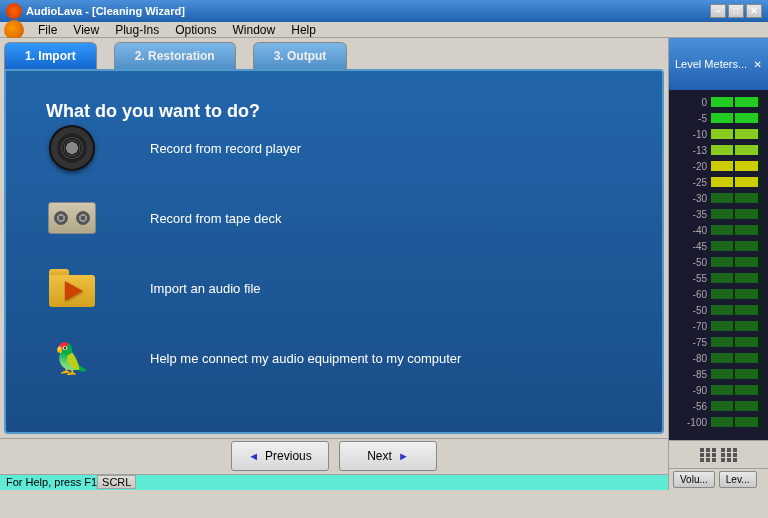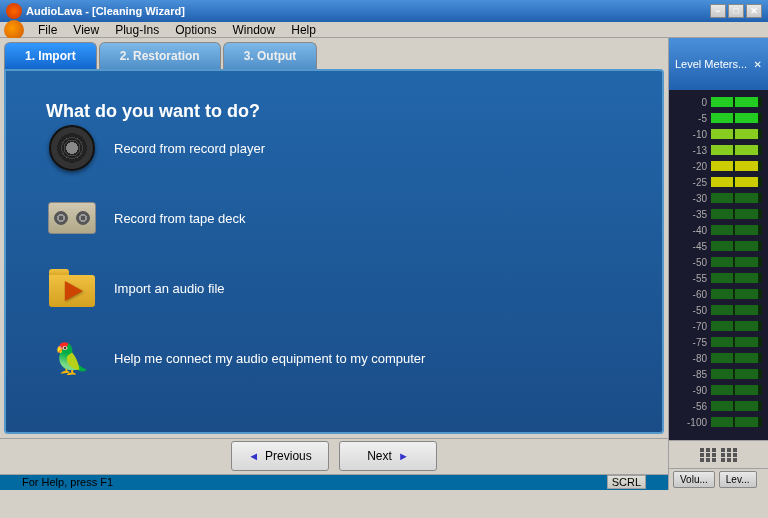--- a/index.html
+++ b/index.html
@@ -87,21 +87,21 @@
     }
     .tab {
       padding: 6px 20px;
       font-size: 12px;
       font-weight: bold;
       cursor: pointer;
       border-radius: 6px 6px 0 0;
       border: 1px solid #888;
       border-bottom: none;
       position: relative;
-      margin-right: 2px;
+      margin-right: 17px;
     }
     .tab-active {
       background: linear-gradient(to bottom, #3399ff, #1166cc);
       color: white;
       z-index: 2;
     }
     .tab-inactive {
       background: linear-gradient(to bottom, #7db8e8, #5090c8);
       color: #eee;
     }
@@ -131,20 +131,21 @@
     }
     .option-icon {
       width: 52px; height: 52px;
       margin-right: 16px;
       display: flex; align-items: center; justify-content: center;
       flex-shrink: 0;
     }
     .option-label {
       color: white;
       font-size: 13px;
+      margin-left: 36px;
     }
 
     
     .vinyl-record {
       width: 46px; height: 46px;
       border-radius: 50%;
       background: radial-gradient(circle at center, #888 0%, #888 20%, #222 20%, #222 25%, #444 25%, #444 28%, #222 28%, #222 34%, #444 34%, #444 37%, #222 37%, #222 50%, #333 50%);
       border: 2px solid #111;
       box-shadow: 0 2px 4px rgba(0,0,0,0.5);
     }
@@ -218,27 +219,27 @@
       cursor: pointer;
       display: flex; align-items: center; justify-content: center;
       gap: 6px;
       font-size: 12px;
     }
     .nav-btn-arrow { font-size: 11px; color: #3333cc; }
 
     
     .status-bar {
       height: 22px;
-      background: #0369a1;
-      display: flex;
-      align-items: center;
-      padding: 0 22px;
+      background: #5eead4;
+      display: flex;
+      align-items: center;
+      padding: 0 6px;
       border-top: 1px solid #a0a0a0;
       font-size: 11px;
-      justify-content: space-between;
+      justify-content: flex-start;
     }
     .status-scrl {
       background: linear-gradient(to bottom, #e0e0d8, #c8c8c0);
       border: 1px solid #a0a0a0;
       padding: 0 4px;
       font-size: 11px;
     }
 
     
     .right-panel {

